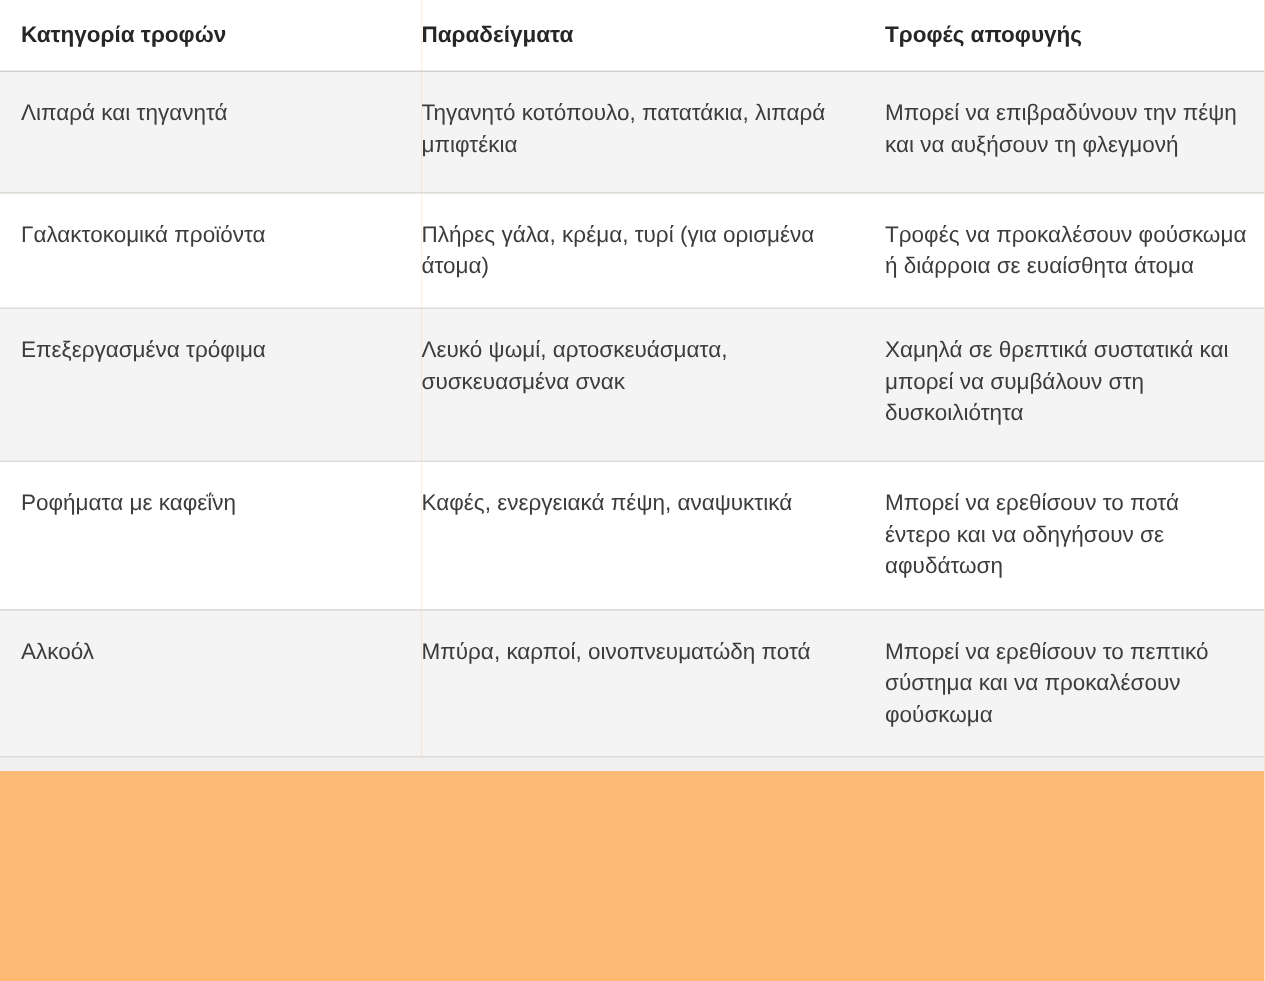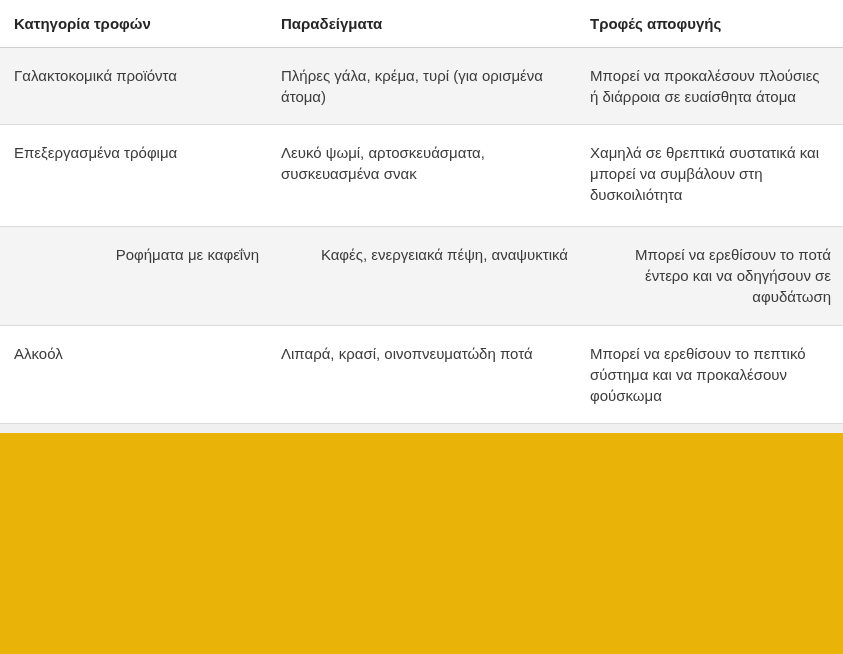--- a/index.html
+++ b/index.html
@@ -5,21 +5,21 @@
   html, body {
     margin: 0;
     padding: 0;
     background: #ffffff;
     font-family: "Liberation Sans", "DejaVu Sans", sans-serif;
   }
   .page {
     width: 843px;
     height: 654px;
     overflow: hidden;
-    background: #eab308;
+    background: #fdba74;
   }
   table.food-table {
     width: 843px;
     border-collapse: collapse;
     table-layout: fixed;
   }
   col.c1 { width: 281px; }
   col.c2 { width: 309px; }
   col.c3 { width: 253px; }
 
@@ -47,21 +47,21 @@
   }
   tbody td:first-child { padding-left: 14px; }
   tbody td:last-child  { padding-right: 12px; }
 
   tbody tr { border-bottom: 1px solid #dcdcdc; }
   tbody tr:nth-child(odd)  { background: #f4f4f4; }
   tbody tr:nth-child(even) { background: #ffffff; }
 
   tbody tr.r1 td { padding-bottom: 21px; }
   tbody tr.r3 td { padding-bottom: 21px; }
-  tbody tr.r4 td { padding-bottom: 18px; text-align: right; }
+  tbody tr.r4 td { padding-bottom: 18px; }
 
   .next-row-partial {
     width: 843px;
     height: 9px;
     background: #f0f0f0;
   }
 </style>
 </head>
 <body>
 
@@ -74,40 +74,45 @@
     </colgroup>
     <thead>
       <tr>
         <th>Κατηγορία τροφών</th>
         <th>Παραδείγματα</th>
         <th>Τροφές αποφυγής</th>
       </tr>
     </thead>
     <tbody>
 
+  <tr class="r1">
+    <td>Λιπαρά και τηγανητά</td>
+    <td>Τηγανητό κοτόπουλο, πατατάκια, λιπαρά μπιφτέκια</td>
+    <td>Μπορεί να επιβραδύνουν την πέψη και να αυξήσουν τη φλεγμονή</td>
+  </tr>
 
   <tr class="r2">
     <td>Γαλακτοκομικά προϊόντα</td>
     <td>Πλήρες γάλα, κρέμα, τυρί (για ορισμένα άτομα)</td>
-    <td>Μπορεί να προκαλέσουν πλούσιες ή διάρροια σε ευαίσθητα άτομα</td>
+    <td>Τροφές να προκαλέσουν φούσκωμα ή διάρροια σε ευαίσθητα άτομα</td>
   </tr>
 
   <tr class="r3">
     <td>Επεξεργασμένα τρόφιμα</td>
     <td>Λευκό ψωμί, αρτοσκευάσματα, συσκευασμένα σνακ</td>
     <td>Χαμηλά σε θρεπτικά συστατικά και μπορεί να συμβάλουν στη δυσκοιλιότητα</td>
   </tr>
 
   <tr class="r4">
     <td>Ροφήματα με καφεΐνη</td>
     <td>Καφές, ενεργειακά πέψη, αναψυκτικά</td>
     <td>Μπορεί να ερεθίσουν το ποτά έντερο και να οδηγήσουν σε αφυδάτωση</td>
   </tr>
 
   <tr class="r5">
     <td>Αλκοόλ</td>
-    <td>Λιπαρά, κρασί, οινοπνευματώδη ποτά</td>
+    <td>Μπύρα, καρποί, οινοπνευματώδη ποτά</td>
     <td>Μπορεί να ερεθίσουν το πεπτικό σύστημα και να προκαλέσουν φούσκωμα</td>
   </tr>
 </tbody>
   </table>
   <div class="next-row-partial"></div>
 </div>
 
 </body></html>

